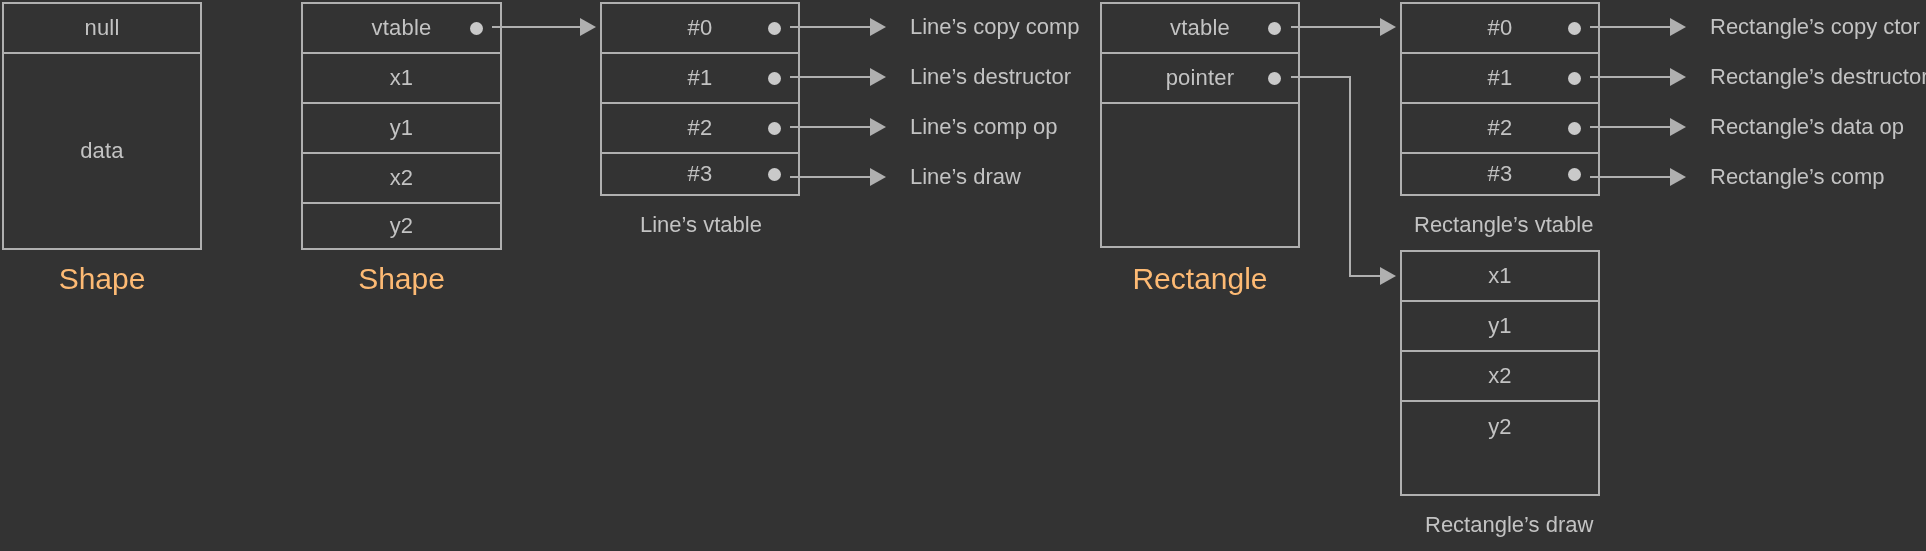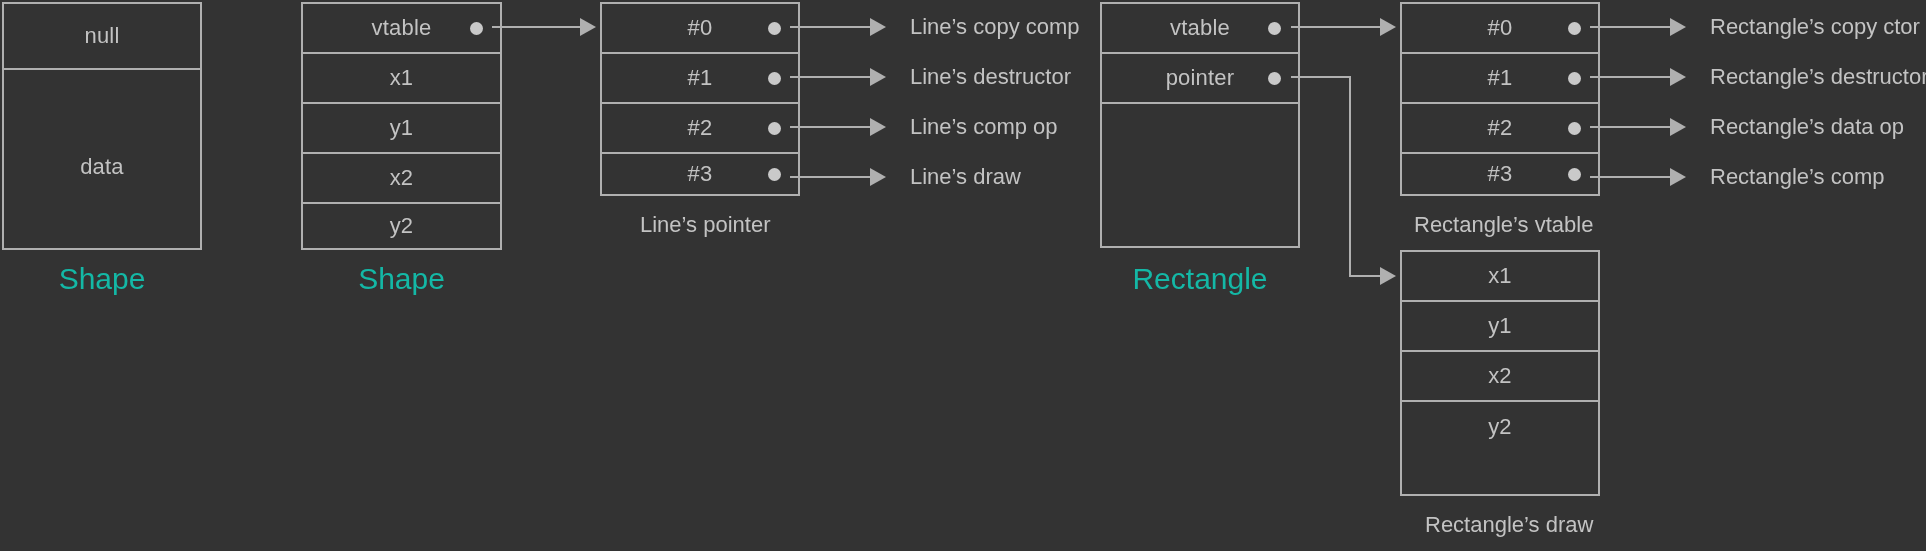--- a/index.html
+++ b/index.html
@@ -52,21 +52,21 @@
   
   .caption {
     position: absolute;
     font-size: 22px;
     color: #c3c3c3;
     white-space: nowrap;
   }
   .title {
     position: absolute;
     font-size: 30px;
-    color: #14b8a6;
+    color: #fdba74;
     white-space: nowrap;
     text-align: center;
   }
   
   .hline {
     position: absolute;
     height: 2px;
     background: #b0b0b0;
   }
   .vline {
@@ -88,21 +88,21 @@
     color: #c3c3c3;
     white-space: nowrap;
   }
 </style>
 </head>
 <body>
 
 <div id="stage">
 
   <div class="box" style="left:2px; top:2px; width:200px; height:248px;">
-    <div class="row" style="height:66px;">
+    <div class="row" style="height:50px;">
       <span>null</span>
     </div>
     <div class="row" style="height:194px;">
       <span>data</span>
     </div>
   </div>
   <div class="title" style="left:2px; top:262px; width:200px;">Shape</div>
 
   <div class="box" style="left:301px; top:2px; width:201px; height:248px;">
     <div class="row" style="height:50px;">
@@ -138,21 +138,21 @@
     </div>
     <div class="row" style="height:50px;">
       <span>#2</span>
       <span class="dot"></span>
     </div>
     <div class="row" style="height:40px;">
       <span>#3</span>
       <span class="dot"></span>
     </div>
   </div>
-  <div class="caption" style="left:640px; top:212px;">Line’s pointer</div>
+  <div class="caption" style="left:640px; top:212px;">Line’s vtable</div>
 
   <div class="hline" style="left:790px; top:26px; width:80px;"></div>
   <div class="arrowhead" style="left:870px; top:18px;"></div>
   <div class="method-label" style="left:910px; top:14px;">Line’s copy comp</div>
 
   <div class="hline" style="left:790px; top:76px; width:80px;"></div>
   <div class="arrowhead" style="left:870px; top:68px;"></div>
   <div class="method-label" style="left:910px; top:64px;">Line’s destructor</div>
 
   <div class="hline" style="left:790px; top:126px; width:80px;"></div>

